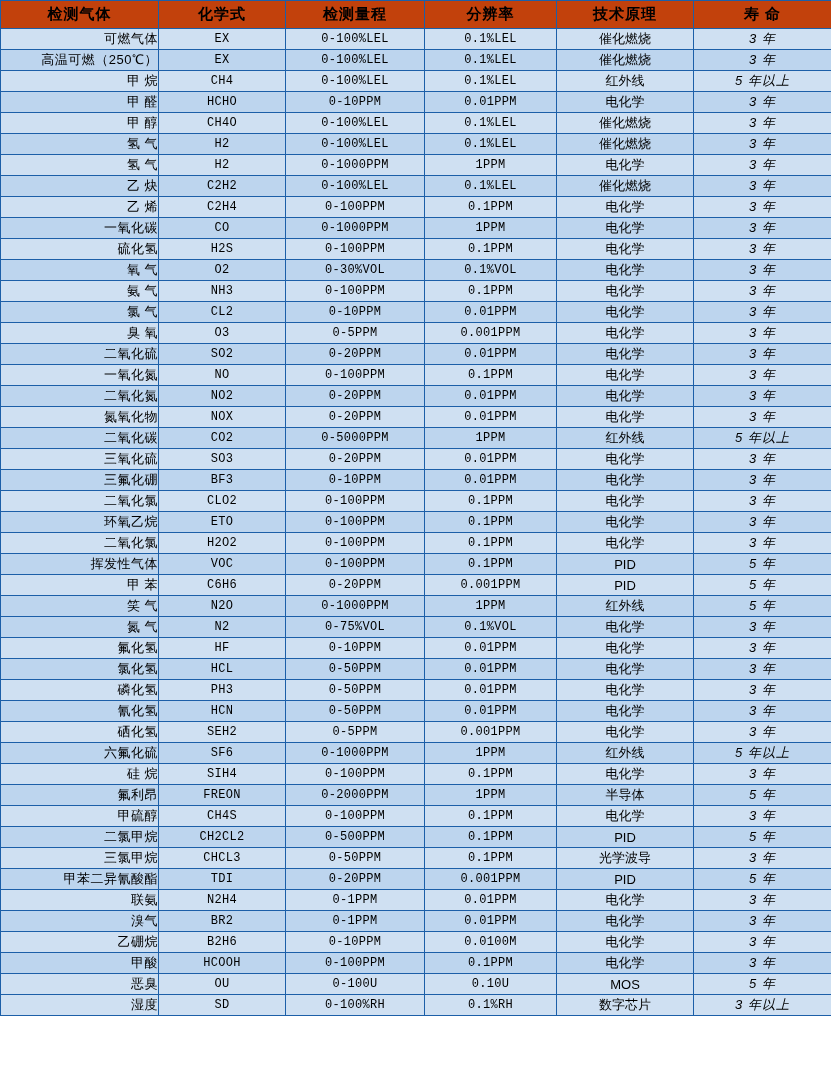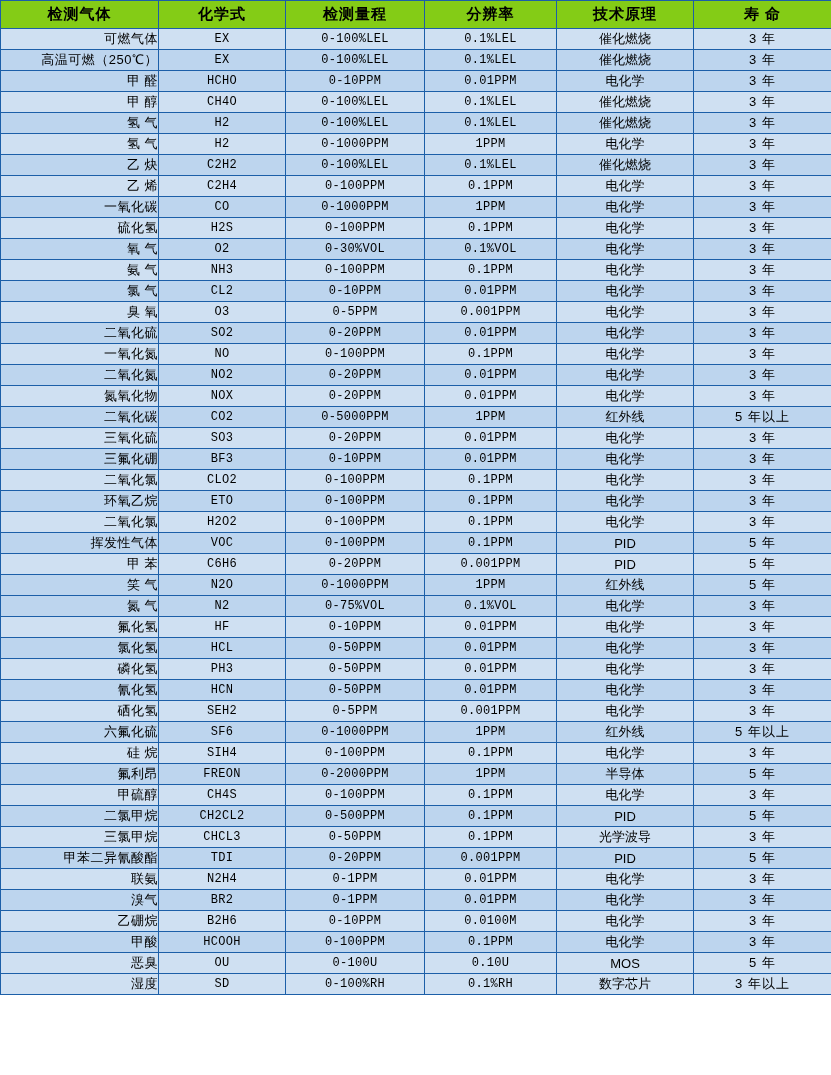--- a/index.html
+++ b/index.html
@@ -25,21 +25,21 @@
   #gas-table th, #gas-table td {
     border: 1px solid #1c5fa8;
     text-align: center;
     vertical-align: middle;
     color: #000000;
     padding: 0;
     overflow: hidden;
     white-space: nowrap;
   }
   #gas-table thead th {
-    background: #84cc16;
+    background: #c2410c;
     height: 27px;
     font-size: 15px;
     font-weight: bold;
     letter-spacing: 1px;
   }
   #gas-table tbody td {
     height: 20px;
     font-size: 13px;
     font-weight: normal;
   }
@@ -55,20 +55,21 @@
   }
   #gas-table tbody td.formula,
   #gas-table tbody td.range,
   #gas-table tbody td.resolution {
     font-family: "Liberation Mono", monospace;
     font-size: 12px;
     letter-spacing: 0.3px;
   }
   #gas-table tbody td.life {
     letter-spacing: 1px;
+    font-style: italic;
   }
 </style>
 </head>
 <body>
 
 <table id="gas-table">
   <colgroup>
     <col class="c0">
       <col class="c1">
       <col class="c2">
@@ -96,20 +97,28 @@
         <td class="life">3 年</td>
       </tr>
       <tr class="even">
         <td class="name">高温可燃（250℃）</td>
         <td class="formula">EX</td>
         <td class="range">0-100%LEL</td>
         <td class="resolution">0.1%LEL</td>
         <td class="principle">催化燃烧</td>
         <td class="life">3 年</td>
       </tr>
+      <tr class="odd">
+        <td class="name">甲 烷</td>
+        <td class="formula">CH4</td>
+        <td class="range">0-100%LEL</td>
+        <td class="resolution">0.1%LEL</td>
+        <td class="principle">红外线</td>
+        <td class="life">5 年以上</td>
+      </tr>
       <tr class="even">
         <td class="name">甲 醛</td>
         <td class="formula">HCHO</td>
         <td class="range">0-10PPM</td>
         <td class="resolution">0.01PPM</td>
         <td class="principle">电化学</td>
         <td class="life">3 年</td>
       </tr>
       <tr class="odd">
         <td class="name">甲 醇</td>

